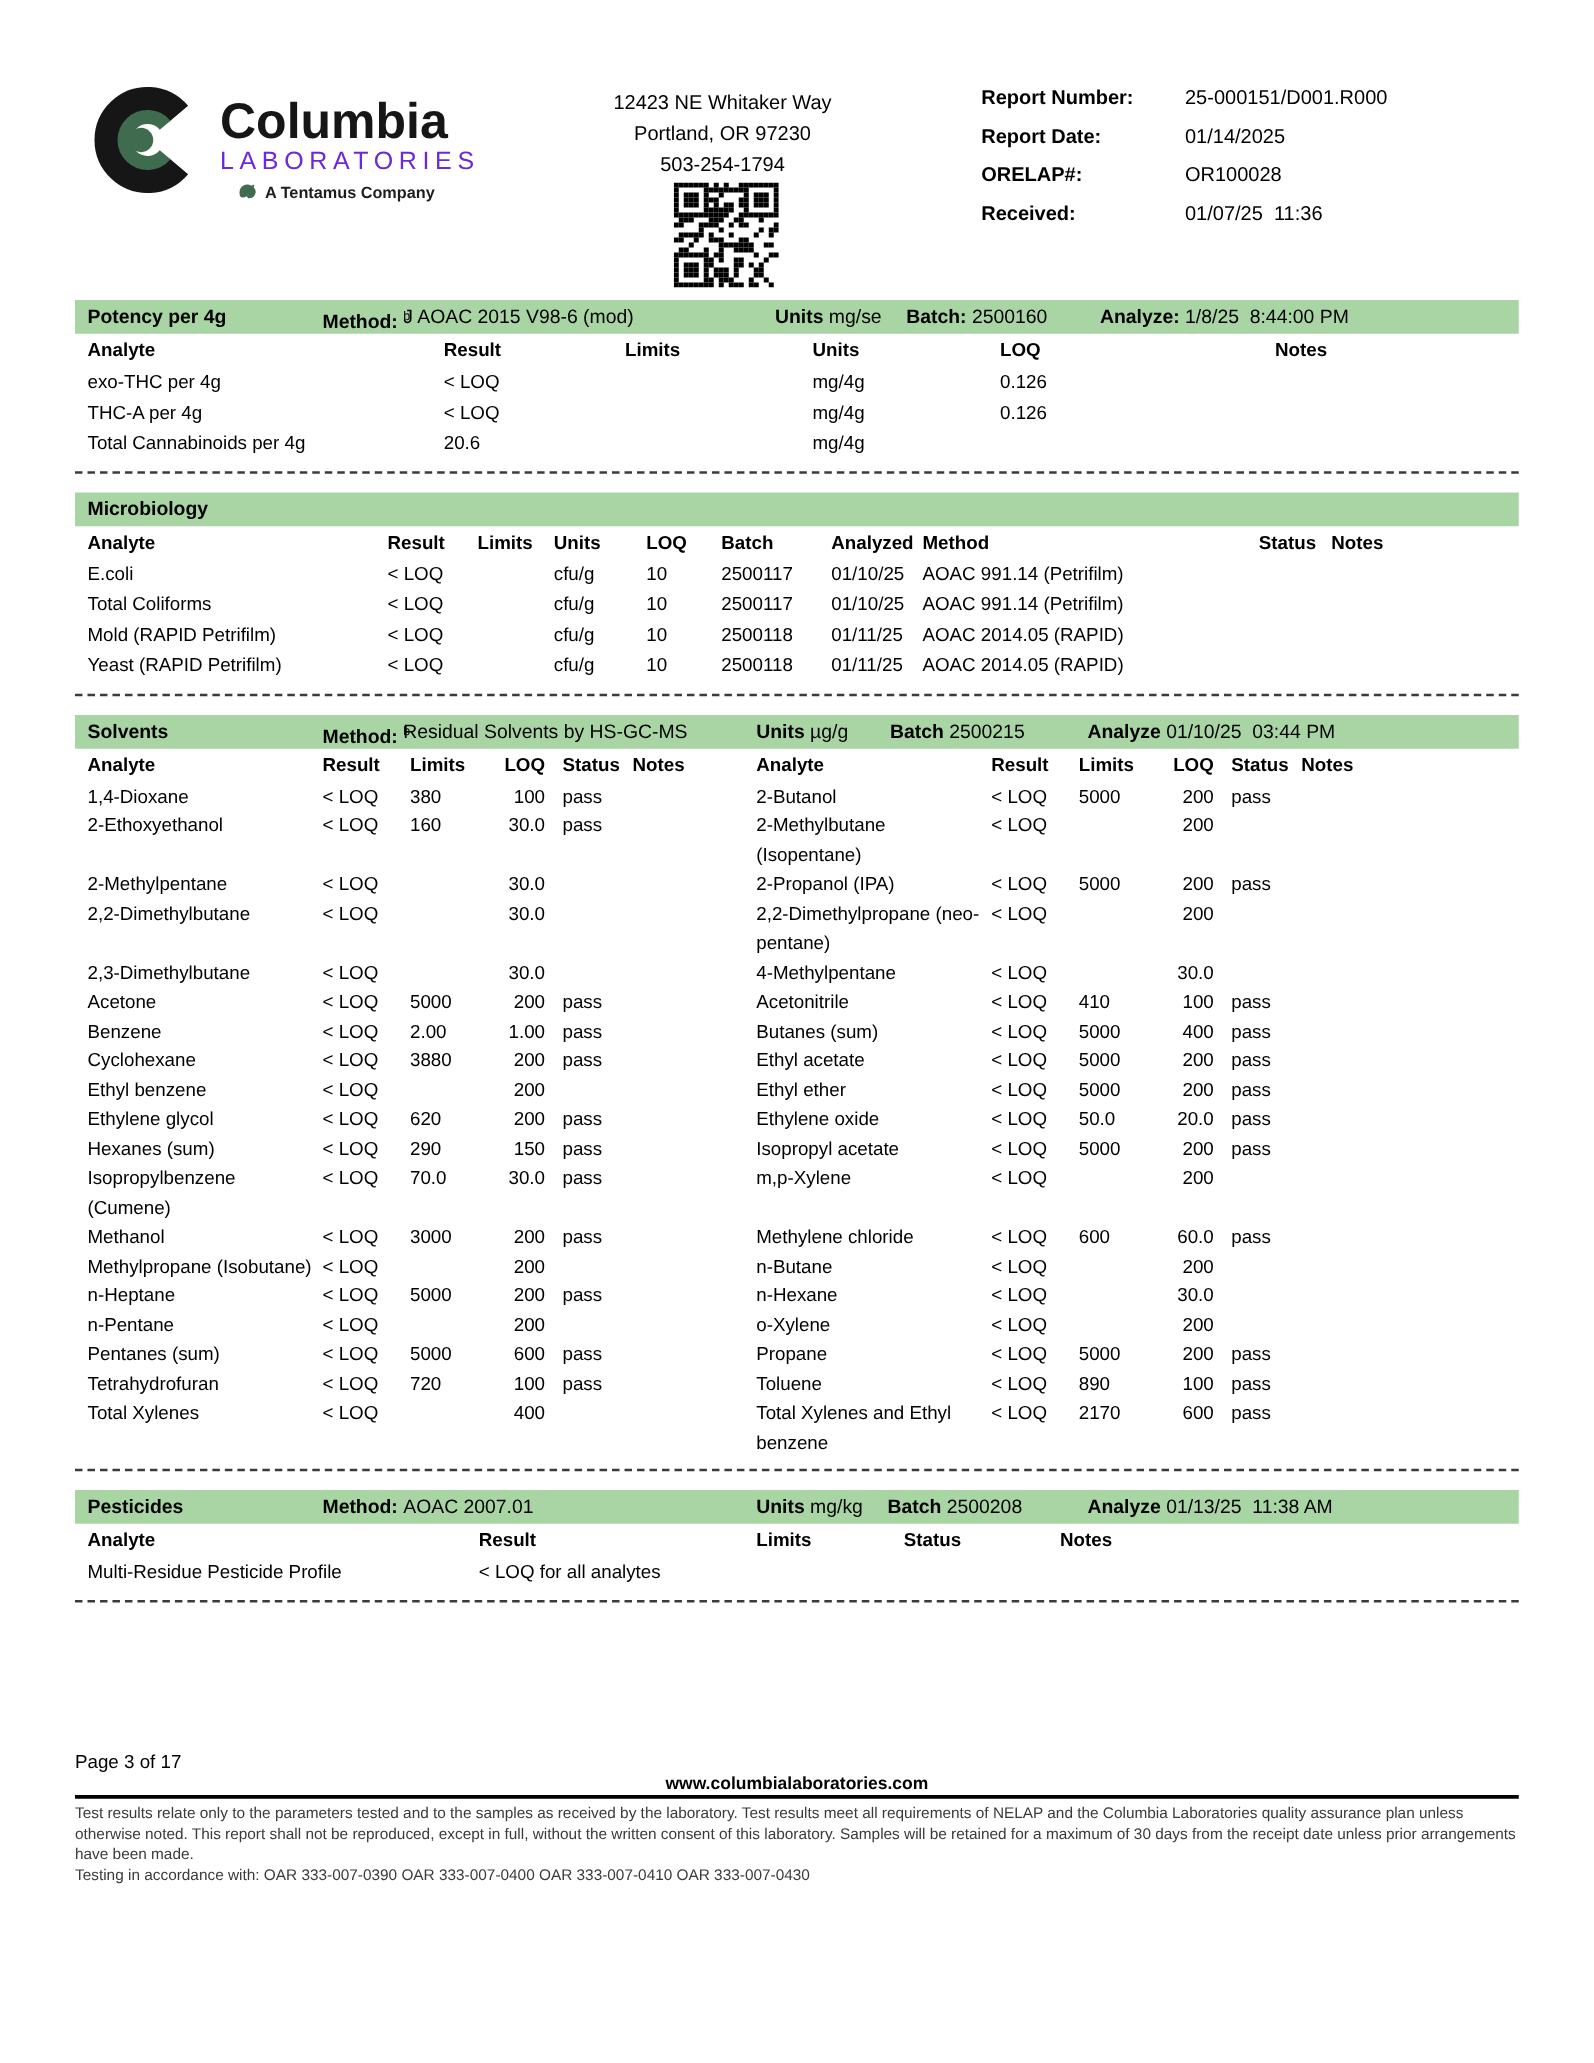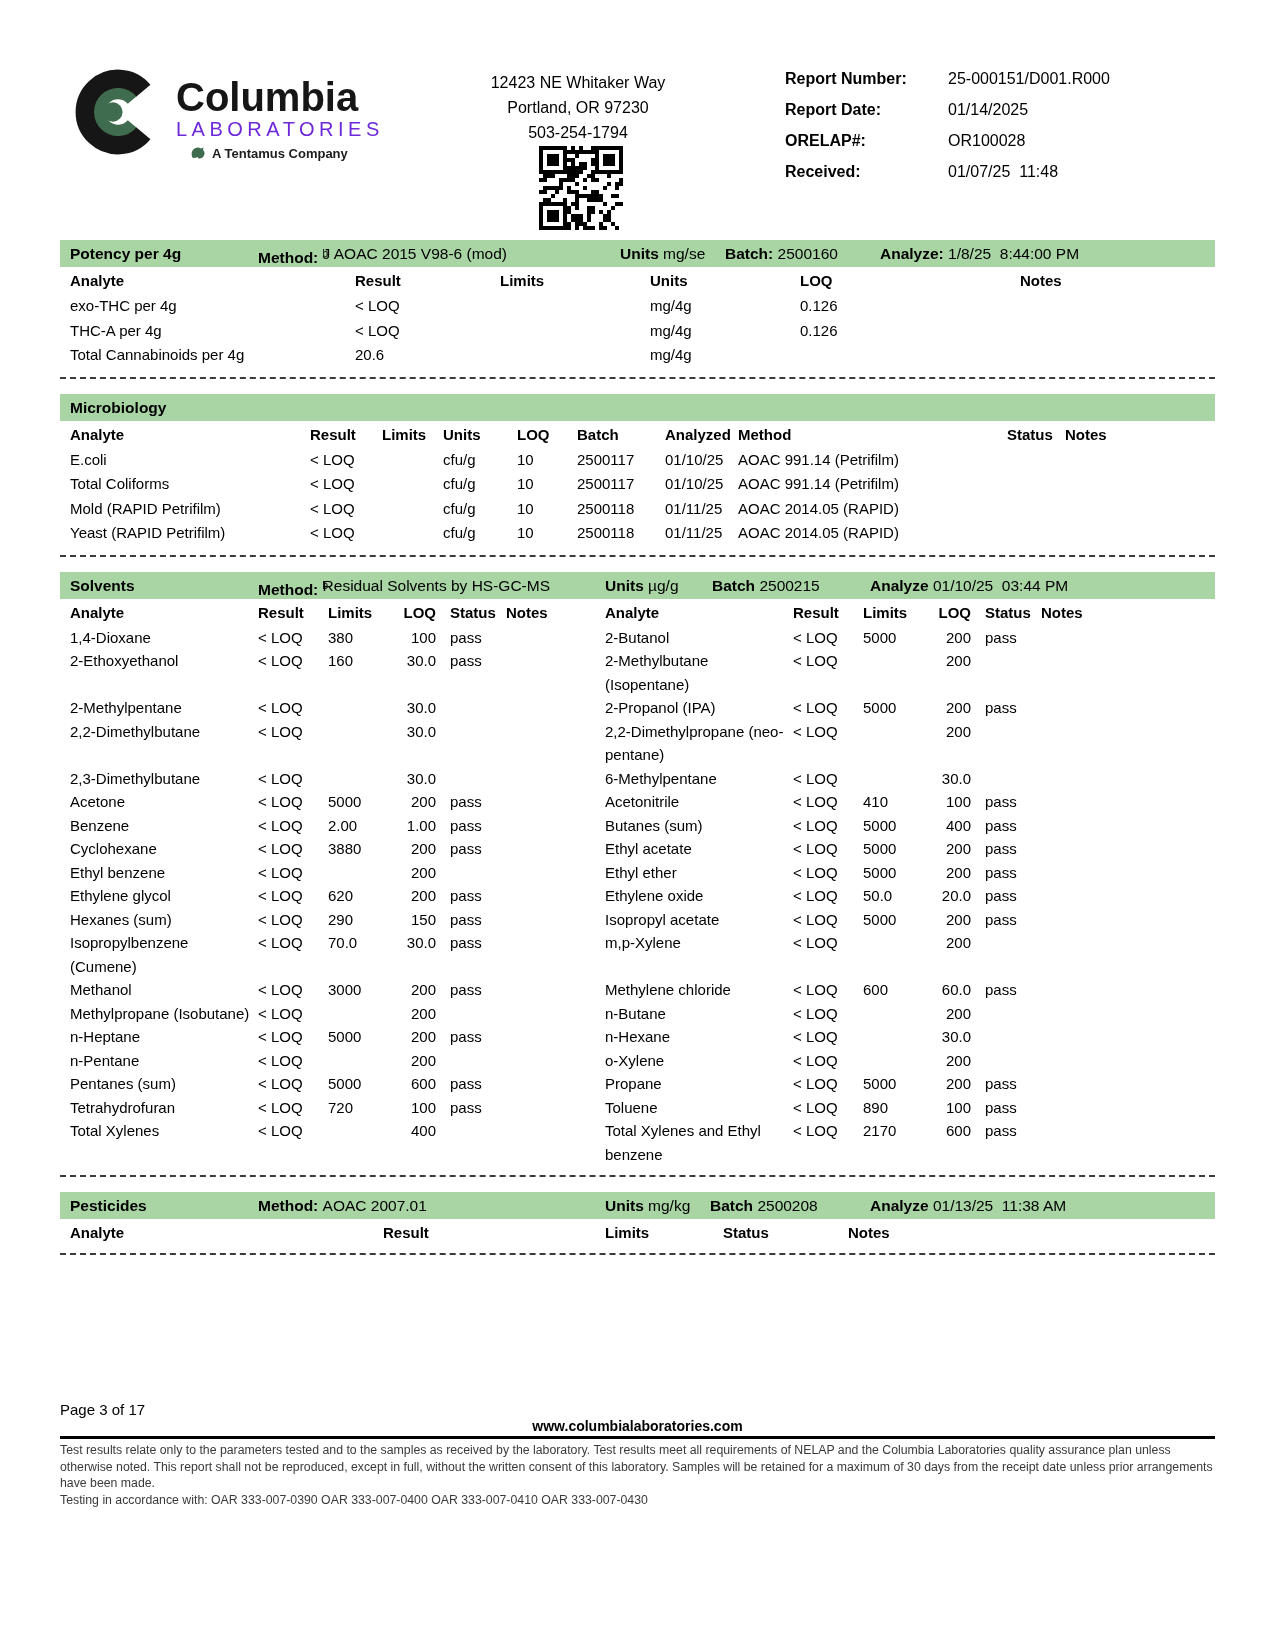--- a/index.html
+++ b/index.html
@@ -326,21 +326,21 @@
         <div class="rinfo-row">
           <div class="lab">Report Date:</div>
           <div class="val">01/14/2025</div>
         </div>
         <div class="rinfo-row">
           <div class="lab">ORELAP#:</div>
           <div class="val">OR100028</div>
         </div>
         <div class="rinfo-row">
           <div class="lab">Received:</div>
-          <div class="val">01/07/25  11:48</div>
+          <div class="val">01/07/25  11:36</div>
         </div>
       </div>
   </div>
 
   <div class="sec">
     <div class="bar pot-bar">
       <span class="t">Potency per 4g</span>
       <span class="m"><b>Method:</b> <span>J AOAC 2015 V98-6 (mod)</span><sup class="fn">b</sup></span>
       <span class="u"><b>Units</b> <span>mg/se</span></span>
       <span class="b"><b>Batch:</b> <span>2500160</span></span>
@@ -554,21 +554,21 @@
         <div class="sol-pair">
           <div class="sol-half lf sol-grid">
             <div class="c0">2,3-Dimethylbutane</div>
             <div class="c1">&lt; LOQ</div>
             <div class="c2"></div>
             <div class="c3">30.0</div>
             <div class="c4"></div>
             <div class="c5"></div>
           </div>
           <div class="sol-half rt sol-grid">
-            <div class="c0">6-Methylpentane</div>
+            <div class="c0">4-Methylpentane</div>
             <div class="c1">&lt; LOQ</div>
             <div class="c2"></div>
             <div class="c3">30.0</div>
             <div class="c4"></div>
             <div class="c5"></div>
           </div>
         </div>
         <div class="sol-pair">
           <div class="sol-half lf sol-grid">
             <div class="c0">Acetone</div>
@@ -833,20 +833,29 @@
       <span class="b"><b>Batch</b> <span>2500208</span></span>
       <span class="a"><b>Analyze</b> <span>01/13/25  11:38 AM</span></span>
     </div>
     <div class="thead pes-grid" id="pes-head">
         <div class="c0">Analyte</div>
         <div class="c1">Result</div>
         <div class="c2">Limits</div>
         <div class="c3">Status</div>
         <div class="c4">Notes</div>
       </div>
+    <div class="trows" id="pes-rows">
+        <div class="trow pes-grid">
+          <div class="c0">Multi-Residue Pesticide Profile</div>
+          <div class="c1">&lt; LOQ for all analytes</div>
+          <div class="c2"></div>
+          <div class="c3"></div>
+          <div class="c4"></div>
+        </div>
+      </div>
   </div>
   <div class="dashes"></div>
 
   <div class="footer">
     <div class="pageno">Page 3 of 17</div>
     <div class="site">www.columbialaboratories.com</div>
     <div class="footline"></div>
     <div class="foot-small">
       <p>Test results relate only to the parameters tested and to the samples as received by the laboratory. Test results meet all requirements of NELAP and the Columbia Laboratories quality assurance plan unless otherwise noted. This report shall not be reproduced, except in full, without the written consent of this laboratory. Samples will be retained for a maximum of 30 days from the receipt date unless prior arrangements have been made.</p>
       <p class="foot-acc">Testing in accordance with: OAR 333-007-0390 OAR 333-007-0400 OAR 333-007-0410  OAR 333-007-0430</p>

